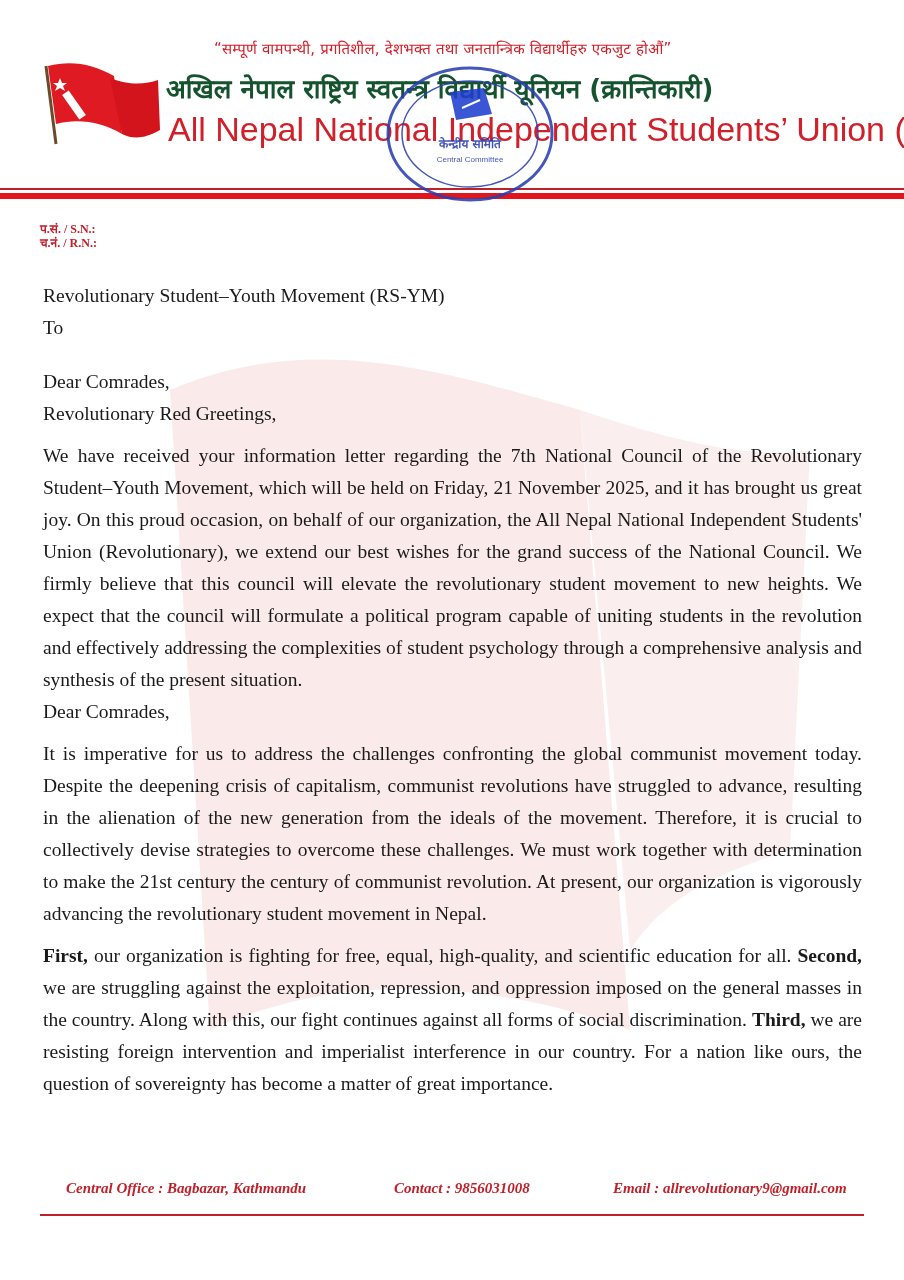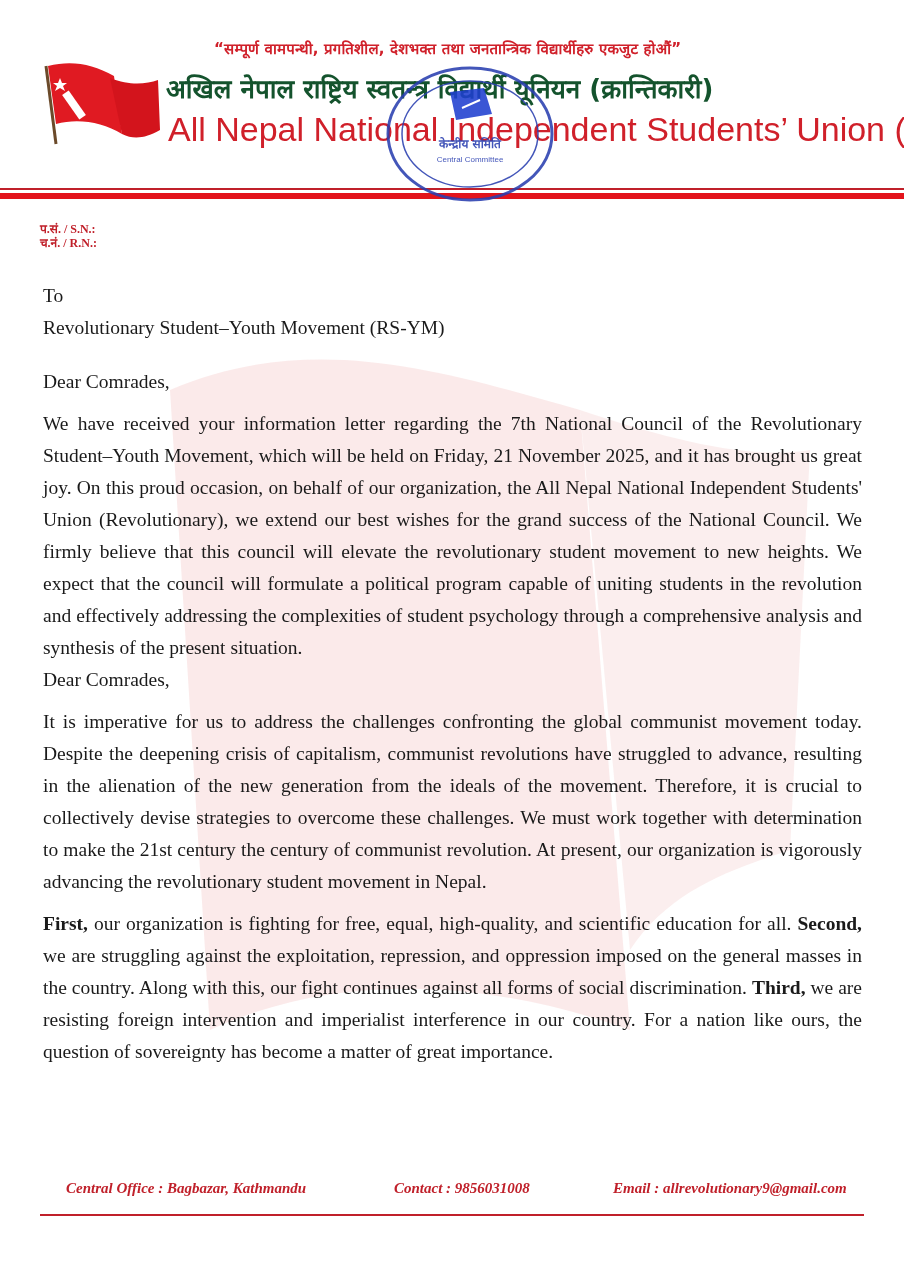--- a/index.html
+++ b/index.html
@@ -2,21 +2,21 @@
 <html><head>
 <meta charset="utf-8">
 <style>
   html, body { margin: 0; padding: 0; background: #ffffff; }
   body { width: 904px; height: 1280px; position: relative; overflow: hidden; font-family: "Liberation Serif", serif; color: #1a1a1a; }
 
   .watermark { position: absolute; left: 110px; top: 330px; width: 720px; height: 760px; pointer-events: none; z-index: 0; }
 
   .header { position: absolute; left: 0; top: 0; width: 904px; height: 200px; z-index: 2; }
   .flag { position: absolute; left: 42px; top: 60px; width: 120px; height: 86px; }
-  .slogan { position: absolute; left: 214px; top: 38px; font-family: "DejaVu Sans", sans-serif; font-size: 15px; color: #d0202a; white-space: nowrap; letter-spacing: 0.2px; font-weight: bold; }
+  .slogan { position: absolute; left: 214px; top: 38px; font-family: "DejaVu Sans", sans-serif; font-size: 15px; color: #d0202a; white-space: nowrap; letter-spacing: 0.2px; }
   .name-np { position: absolute; left: 166px; top: 70px; font-family: "DejaVu Sans", sans-serif; font-weight: bold; font-size: 26px; color: #14532d; white-space: nowrap; }
   .name-en { position: absolute; left: 168px; top: 110px; font-family: "Liberation Sans", sans-serif; font-size: 34px; color: #d0202a; white-space: nowrap; }
   .committee { position: absolute; left: 294px; top: 150px; font-family: "DejaVu Sans", sans-serif; font-weight: bold; font-size: 23px; color: #d0202a; white-space: nowrap; }
   .committee .en { font-family: "Liberation Sans", sans-serif; font-weight: normal; font-size: 24px; }
 
   .stamp { position: absolute; left: 384px; top: 64px; width: 172px; height: 140px; z-index: 3; opacity: 0.88; }
 
   .rule-thin { position: absolute; left: 0; top: 188px; width: 904px; height: 2px; background: #c0202a; z-index: 2; }
   .rule-thick { position: absolute; left: 0; top: 193px; width: 904px; height: 6px; background: #e3141c; z-index: 2; }
 
@@ -69,24 +69,25 @@
   <text x="86" y="98" text-anchor="middle" font-family="Liberation Sans, sans-serif" font-size="8" fill="#2a3fb0">Central Committee</text>
 </svg>
 
 <div class="rule-thin"></div>
 <div class="rule-thick"></div>
 
 <div class="ref sn">प.सं. / S.N.:</div>
 <div class="ref rn">च.नं. / R.N.:</div>
 
 <div class="body">
+  <span class="line">Revolutionary Student–Youth Movement (RS-YM)</span>
   <span class="line">To</span>
-  <span class="line">Revolutionary Student–Youth Movement (RS-YM)</span>
   <div class="gap"></div>
   <span class="line">Dear Comrades,</span>
+  <span class="line">Revolutionary Red Greetings,</span>
   <p class="para p1">We have received your information letter regarding the 7th National Council of the Revolutionary Student–Youth Movement, which will be held on Friday, 21 November 2025, and it has brought us great joy. On this proud occasion, on behalf of our organization, the All Nepal National Independent Students' Union (Revolutionary), we extend our best wishes for the grand success of the National Council. We firmly believe that this council will elevate the revolutionary student movement to new heights. We expect that the council will formulate a political program capable of uniting students in the revolution and effectively addressing the complexities of student psychology through a comprehensive analysis and synthesis of the present situation.</p>
   <span class="line">Dear Comrades,</span>
   <p class="para p2">It is imperative for us to address the challenges confronting the global communist movement today. Despite the deepening crisis of capitalism, communist revolutions have struggled to advance, resulting in the alienation of the new generation from the ideals of the movement. Therefore, it is crucial to collectively devise strategies to overcome these challenges. We must work together with determination to make the 21st century the century of communist revolution. At present, our organization is vigorously advancing the revolutionary student movement in Nepal.</p>
   <p class="para p3"><b>First,</b><span> our organization is fighting for free, equal, high-quality, and scientific education for all. </span><b>Second,</b><span> we are struggling against the exploitation, repression, and oppression imposed on the general masses in the country. Along with this, our fight continues against all forms of social discrimination. </span><b>Third,</b><span> we are resisting foreign intervention and imperialist interference in our country. For a nation like ours, the question of sovereignty has become a matter of great importance.</span></p>
 </div>
 
 <div class="footer-rule"></div>
 <div class="footer office">Central Office : Bagbazar, Kathmandu</div>
 <div class="footer contact">Contact : 9856031008</div>
 <div class="footer email">Email : allrevolutionary9@gmail.com</div>

